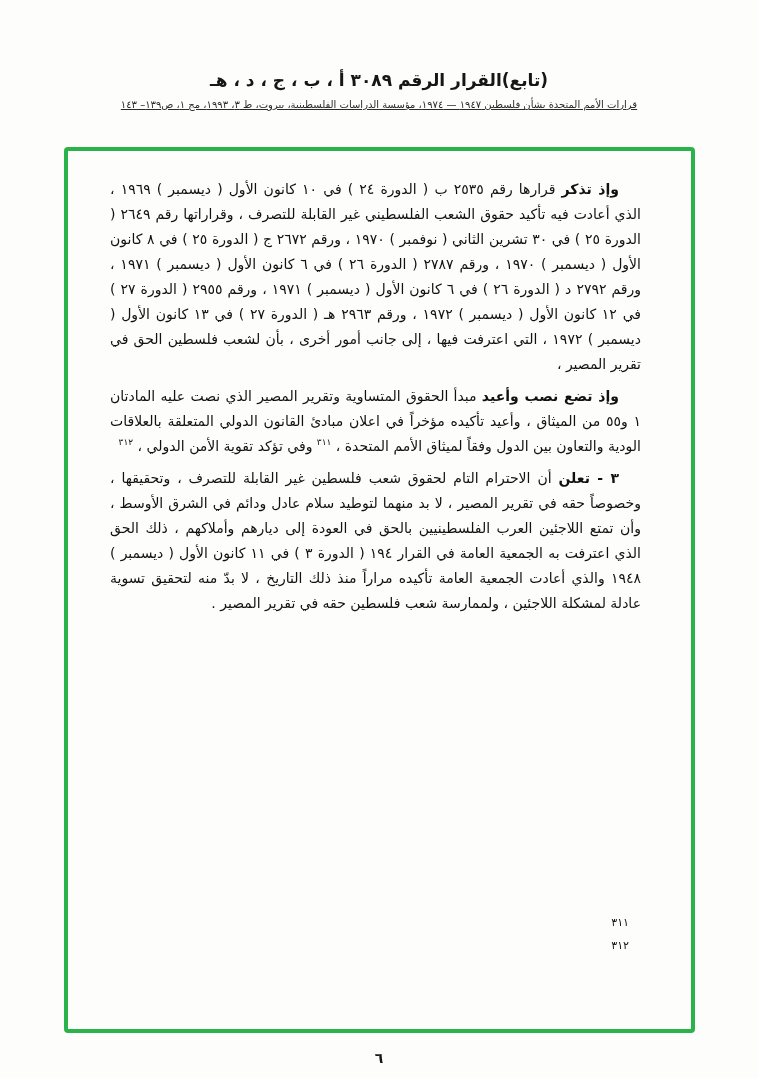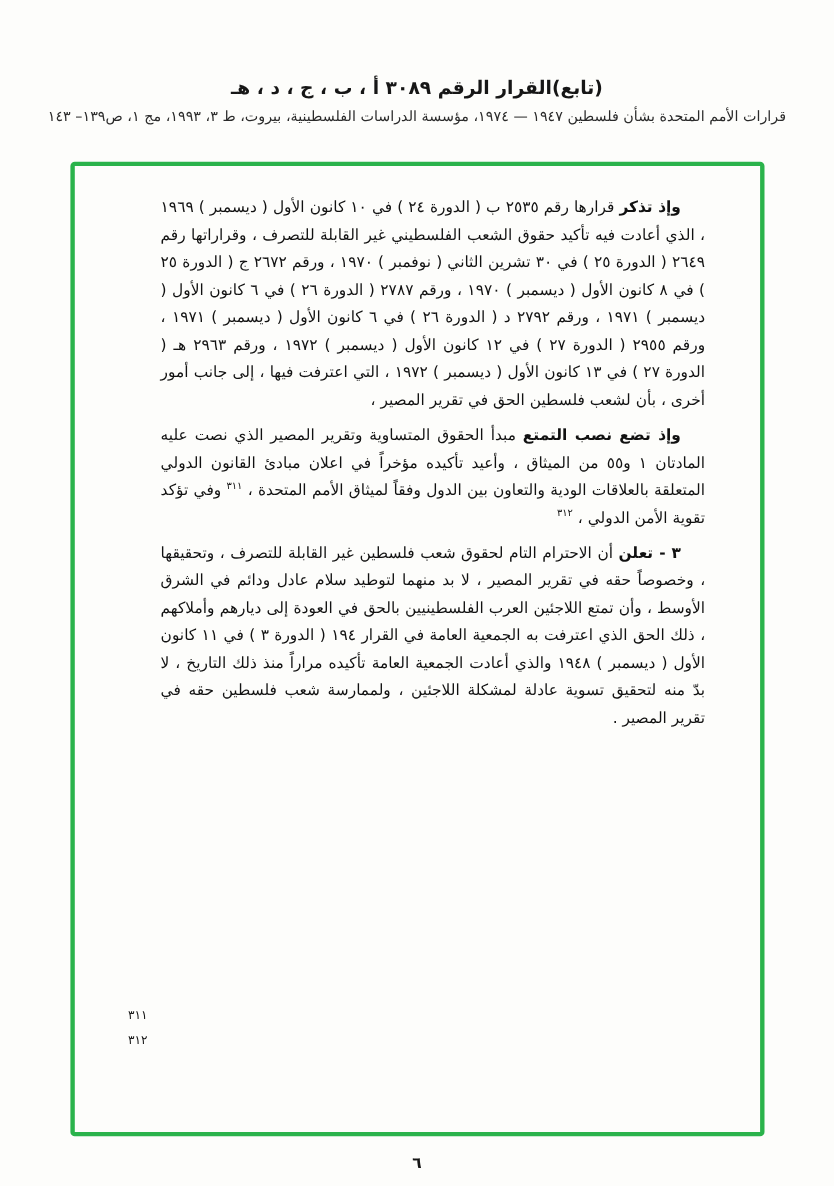--- a/index.html
+++ b/index.html
@@ -20,36 +20,37 @@
     direction: rtl;
     text-align: center;
     padding-top: 70px;
   }
   .header-title {
     font-size: 17px;
     font-weight: bold;
     letter-spacing: 0.5px;
   }
   .header-source {
-    font-size: 13px;
+    font-size: 10px;
     margin-top: 9px;
     color: #2a2a2a;
+    text-decoration: underline;
   }
   .content-frame {
     position: absolute;
     left: 64px;
     top: 147px;
     width: 631px;
     height: 886px;
     border: 4px solid #2ab34b;
     border-radius: 4px;
     padding: 26px 50px 16px 42px;
     direction: rtl;
     display: flex;
-    flex-direction: row;
+    flex-direction: column;
     overflow: hidden;
     background: #fdfdfb;
   }
   .body-text {
     font-size: 14px;
     line-height: 25px;
     text-align: justify;
     color: #111;
   }
   .para {
@@ -96,21 +97,21 @@
   <div class="page-header">
     <div class="header-title">(تابع)القرار الرقم ٣٠٨٩ أ ، ب ، ج ، د ، هـ</div>
     <div class="header-source">قرارات الأمم المتحدة بشأن فلسطين ١٩٤٧ — ١٩٧٤، مؤسسة الدراسات الفلسطينية، بيروت، ط ٣، ١٩٩٣، مج ١، ص١٣٩– ١٤٣</div>
   </div>
 
   <div class="content-frame">
     <div class="body-text">
 
       <p class="para"><span class="lead">وإذ تذكر</span><span> قرارها رقم ٢٥٣٥ ب ( الدورة ٢٤ ) في ١٠ كانون الأول ( ديسمبر ) ١٩٦٩ ، الذي أعادت فيه تأكيد حقوق الشعب الفلسطيني غير القابلة للتصرف ، وقراراتها رقم ٢٦٤٩ ( الدورة ٢٥ ) في ٣٠ تشرين الثاني ( نوفمبر ) ١٩٧٠ ، ورقم ٢٦٧٢ ج ( الدورة ٢٥ ) في ٨ كانون الأول ( ديسمبر ) ١٩٧٠ ، ورقم ٢٧٨٧ ( الدورة ٢٦ ) في ٦ كانون الأول ( ديسمبر ) ١٩٧١ ، ورقم ٢٧٩٢ د ( الدورة ٢٦ ) في ٦ كانون الأول ( ديسمبر ) ١٩٧١ ، ورقم ٢٩٥٥ ( الدورة ٢٧ ) في ١٢ كانون الأول ( ديسمبر ) ١٩٧٢ ، ورقم ٢٩٦٣ هـ ( الدورة ٢٧ ) في ١٣ كانون الأول ( ديسمبر ) ١٩٧٢ ، التي اعترفت فيها ، إلى جانب أمور أخرى ، بأن لشعب فلسطين الحق في تقرير المصير ،</span></p>
 
-      <p class="para"><span class="lead">وإذ تضع نصب التمتع</span><span> مبدأ الحقوق المتساوية وتقرير المصير الذي نصت عليه المادتان ١ و٥٥ من الميثاق ، وأعيد تأكيده مؤخراً في اعلان مبادئ القانون الدولي المتعلقة بالعلاقات الودية والتعاون بين الدول وفقاً لميثاق الأمم المتحدة ، </span><sup class="fnref">٣١١</sup><span> وفي تؤكد تقوية الأمن الدولي ، </span><sup class="fnref">٣١٢</sup></p>
+      <p class="para"><span class="lead">وإذ تضع نصب وأعيد</span><span> مبدأ الحقوق المتساوية وتقرير المصير الذي نصت عليه المادتان ١ و٥٥ من الميثاق ، وأعيد تأكيده مؤخراً في اعلان مبادئ القانون الدولي المتعلقة بالعلاقات الودية والتعاون بين الدول وفقاً لميثاق الأمم المتحدة ، </span><sup class="fnref">٣١١</sup><span> وفي تؤكد تقوية الأمن الدولي ، </span><sup class="fnref">٣١٢</sup></p>
 
 
 
       <p class="para"><span class="clause-num">٣ - </span><span class="lead">تعلن</span><span> أن الاحترام التام لحقوق شعب فلسطين غير القابلة للتصرف ، وتحقيقها ، وخصوصاً حقه في تقرير المصير ، لا بد منهما لتوطيد سلام عادل ودائم في الشرق الأوسط ، وأن تمتع اللاجئين العرب الفلسطينيين بالحق في العودة إلى ديارهم وأملاكهم ، ذلك الحق الذي اعترفت به الجمعية العامة في القرار ١٩٤ ( الدورة ٣ ) في ١١ كانون الأول ( ديسمبر ) ١٩٤٨ والذي أعادت الجمعية العامة تأكيده مراراً منذ ذلك التاريخ ، لا بدّ منه لتحقيق تسوية عادلة لمشكلة اللاجئين ، ولممارسة شعب فلسطين حقه في تقرير المصير .</span></p>
 
     </div>
 
     <div class="footnotes">
       <div class="footnote">
         <span class="fn-num">٣١١</span>

